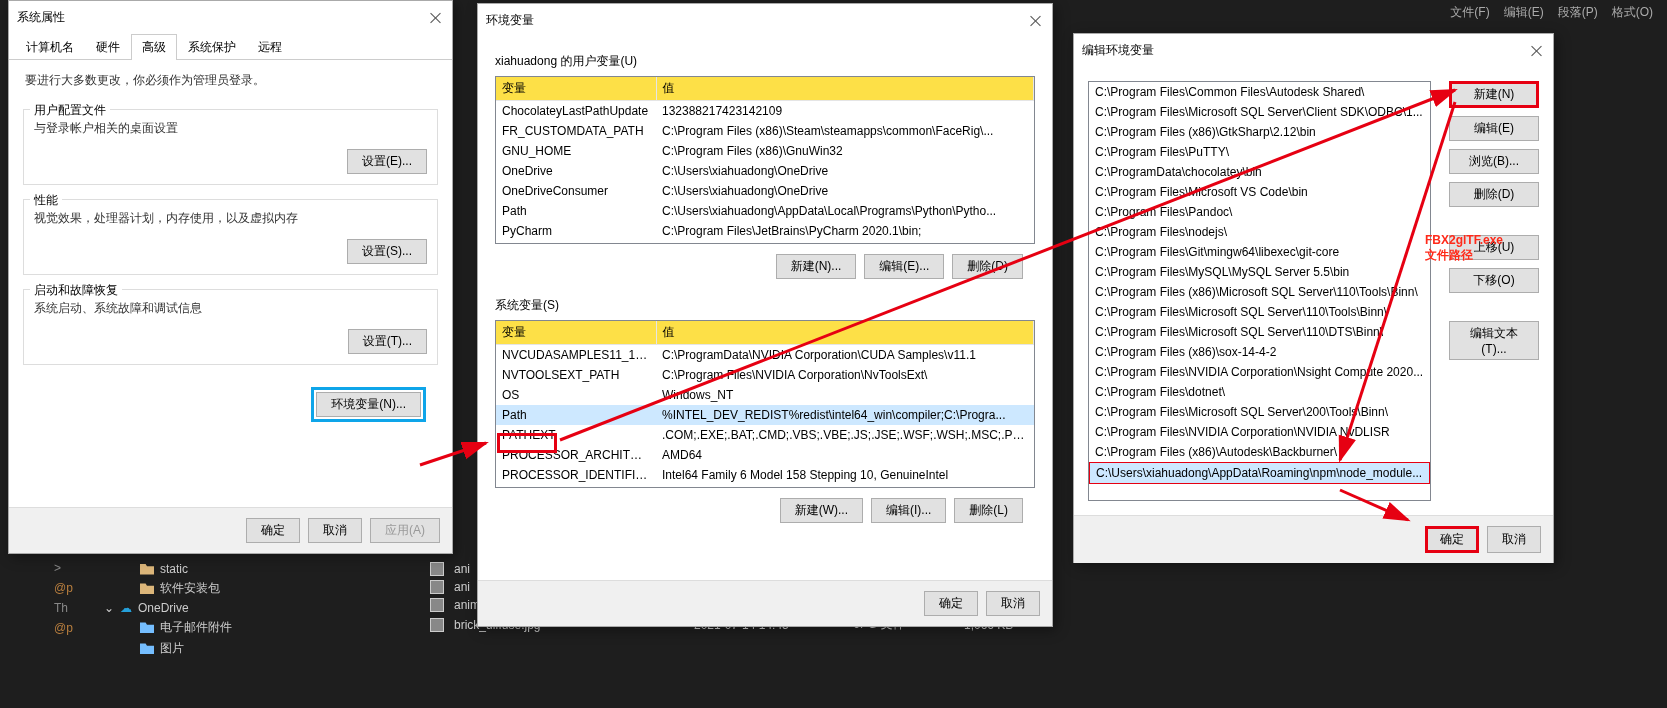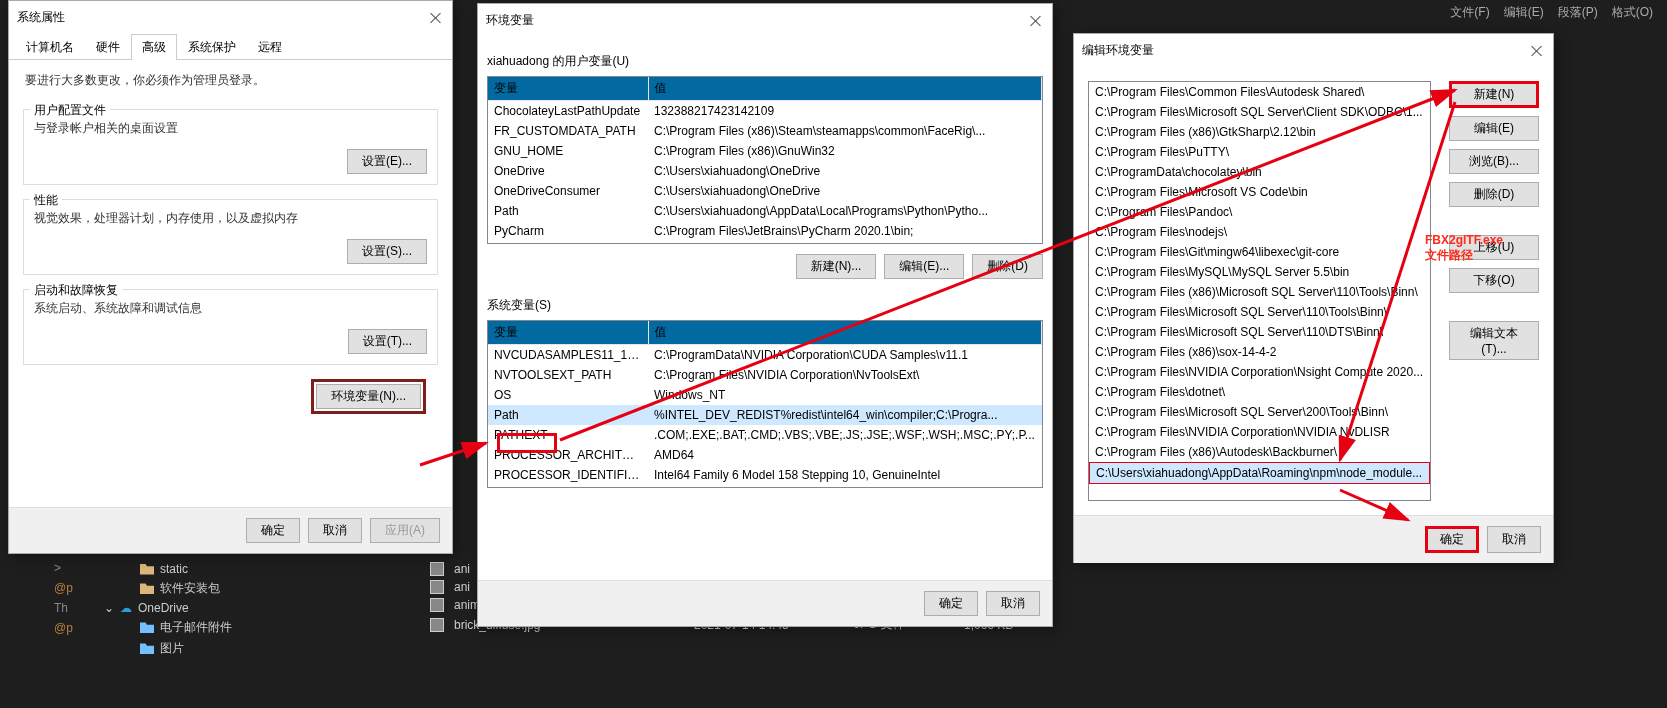--- a/index.html
+++ b/index.html
@@ -56,37 +56,37 @@
 .tabs .tab { padding: 4px 10px; border: 1px solid transparent; border-bottom: none; margin-bottom: -1px; cursor: pointer; }
 .tabs .tab.active { border-color: #ccc; background: #fff; font-weight: normal; }
 .sysprops .body { padding: 12px 14px; flex: 1; }
 .group { border: 1px solid #ddd; margin-bottom: 14px; padding: 10px 10px 10px 10px; position: relative; }
 .group .g-title { position: absolute; top: -8px; left: 6px; background: #fff; padding: 0 4px; font-size: 12px; }
 .group .desc { color: #333; font-size: 12px; margin-bottom: 12px; }
 .btn { background: #e1e1e1; border: 1px solid #adadad; padding: 3px 14px; cursor: pointer; font-size: 12px; }
 .group .btn-row { text-align: right; }
 .sysprops .note { margin: 0 0 20px 2px; color: #333; }
 .env-btn-row { text-align: right; padding: 0 12px 14px 0; }
-.env-btn-wrap { display: inline-block; border: 3px solid #7f1d1d; padding: 2px; }
+.env-btn-wrap { display: inline-block; border: 3px solid #0ea5e9; padding: 2px; margin-top: 8px; }
 .dialog-buttons { display: flex; justify-content: flex-end; gap: 8px; padding: 10px 12px; background: #f0f0f0; border-top: 1px solid #ddd; }
 .btn.disabled { color: #999; }
 
 
 .envvars { left: 477px; top: 3px; width: 576px; height: 624px; }
-.envvars .body { padding: 10px 9px; flex: 1; }
+.envvars .body { padding: 10px 17px; flex: 1; }
 .envvars .section-label { margin: 6px 0; font-size: 12px; }
 .listview {
   border: 1px solid #828790; background: #fff; height: 168px; overflow-y: scroll;
 }
 .listview table { width: 100%; border-collapse: collapse; table-layout: fixed; }
-.listview th { text-align: left; font-weight: normal; padding: 3px 6px; background: #0369a1; border-bottom: 1px solid #e5e5e5; border-right: 1px solid #e5e5e5; position: sticky; top: 0; }
+.listview th { text-align: left; font-weight: normal; padding: 3px 6px; background: #fde047; border-bottom: 1px solid #e5e5e5; border-right: 1px solid #e5e5e5; position: sticky; top: 0; }
 .listview td { padding: 3px 6px; white-space: nowrap; overflow: hidden; text-overflow: ellipsis; }
 .listview tr.selected td { background: #cde8ff; }
 .listview .col-var { width: 160px; }
-.lv-buttons { display: flex; justify-content: flex-end; gap: 8px; margin: 10px 0 18px 0; }
+.lv-buttons { display: flex; justify-content: flex-end; gap: 8px; margin: 10px 12px 18px 0; }
 .path-highlight { position: absolute; border: 3px solid #e60012; pointer-events: none; }
 
 
 .editpath { left: 1073px; top: 33px; width: 481px; height: 530px; }
 .editpath .body { padding: 14px; flex: 1; display: flex; gap: 18px; }
 .path-list {
   flex: 1; border: 1px solid #828790; background: #fff; overflow-y: scroll; height: 420px;
 }
 .path-list .item { padding: 3px 6px; white-space: nowrap; overflow: hidden; text-overflow: ellipsis; }
 .path-list .item.selected { border: 1px solid #e60012; background: #cde8ff; }
@@ -310,20 +310,25 @@
             <tr>
               <td>PROCESSOR_ARCHITECT...</td>
               <td>AMD64</td>
             </tr>
             <tr>
               <td>PROCESSOR_IDENTIFIER</td>
               <td>Intel64 Family 6 Model 158 Stepping 10, GenuineIntel</td>
             </tr>
           </tbody>
       </table>
+    </div>
+    <div class="lv-buttons">
+      <button class="btn">新建(W)...</button>
+      <button class="btn">编辑(I)...</button>
+      <button class="btn">删除(L)</button>
     </div>
   </div>
   <div class="dialog-buttons">
     <button class="btn">确定</button>
     <button class="btn">取消</button>
   </div>
 </div>
 
 <div class="win editpath">
   <div class="win-title">

